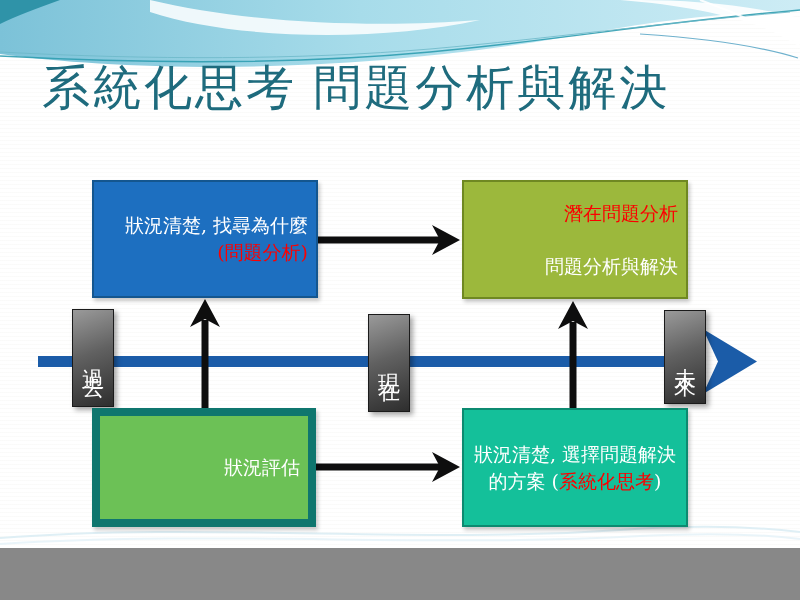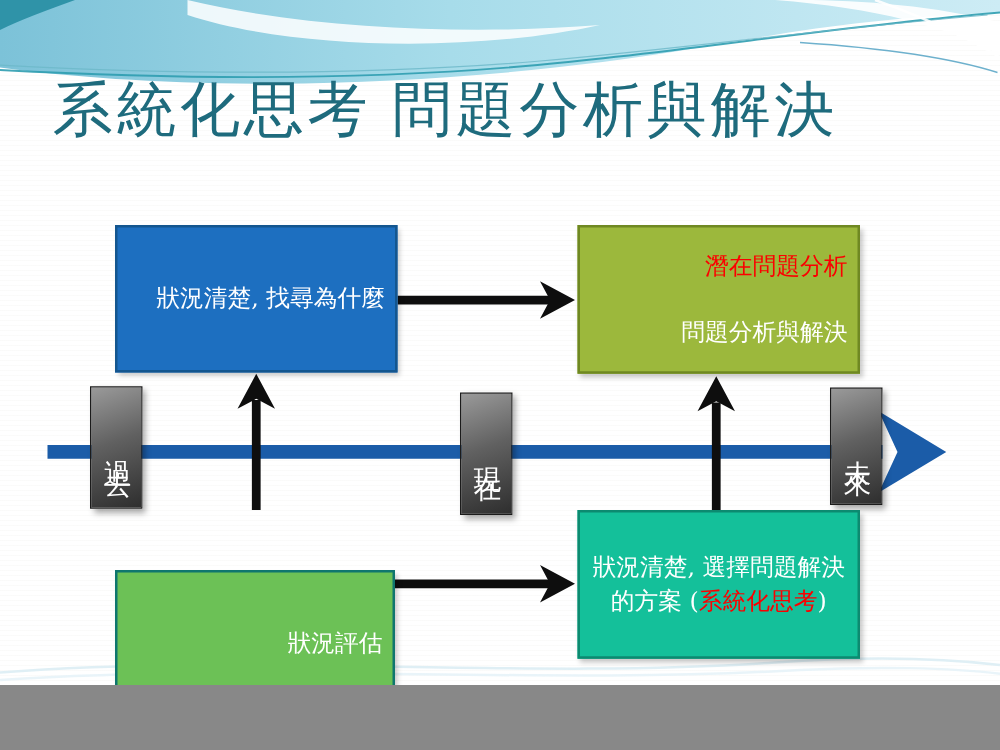--- a/index.html
+++ b/index.html
@@ -32,21 +32,21 @@
   .tl-present{left:368px;top:314px;}
   .tl-future{left:664px;top:310px;height:92px;}
   .box{
     position:absolute;z-index:5;color:#ffffff;font-size:19px;line-height:1.42;
     display:flex;flex-direction:column;align-items:flex-end;justify-content:center;
     text-align:center;box-shadow:2px 3px 4px rgba(0,0,0,.22);padding:0 8px;
     box-sizing:border-box;
   }
   .box-unknown {left:92px; top:180px;width:226px;height:118px;background:#1d6fc0;border:2px solid #14568f;}
   .box-potential{left:462px;top:180px;width:226px;height:119px;background:#9cb83c;border:2px solid #6f8822;}
-  .box-appraisal{left:92px; top:408px;width:224px;height:119px;background:#6cc156;border:2px solid #0f766e;margin-top:48px;}
+  .box-appraisal{left:92px; top:408px;width:224px;height:119px;background:#6cc156;border:8px solid #0f766e;}
   .box-decision {left:462px;top:408px;width:226px;height:119px;background:#14c09a;border:2px solid #0c8a70;}
   .red{color:#fb0000;}
   .pot-title{margin-bottom:26px;}
 </style>
 </head>
 <body>
 
 <div class="slide">
 
   <svg class="decor-top" viewBox="0 0 800 150" aria-hidden="true">
@@ -92,20 +92,21 @@
       <polygon points="573,301 558,329 573,321 588,329" stroke="none"></polygon>
     </g>
   </svg>
 
   <div class="tl-label tl-past">過去</div>
   <div class="tl-label tl-present">現在</div>
   <div class="tl-label tl-future">未來</div>
 
   <div class="box box-unknown">
     <div>狀況清楚, 找尋為什麼</div>
+    <div class="red">(問題分析)</div>
   </div>
 
   <div class="box box-potential">
     <div class="red pot-title">潛在問題分析</div>
     <div>問題分析與解決</div>
   </div>
 
   <div class="box box-appraisal">
     <div>狀況評估</div>
   </div>

